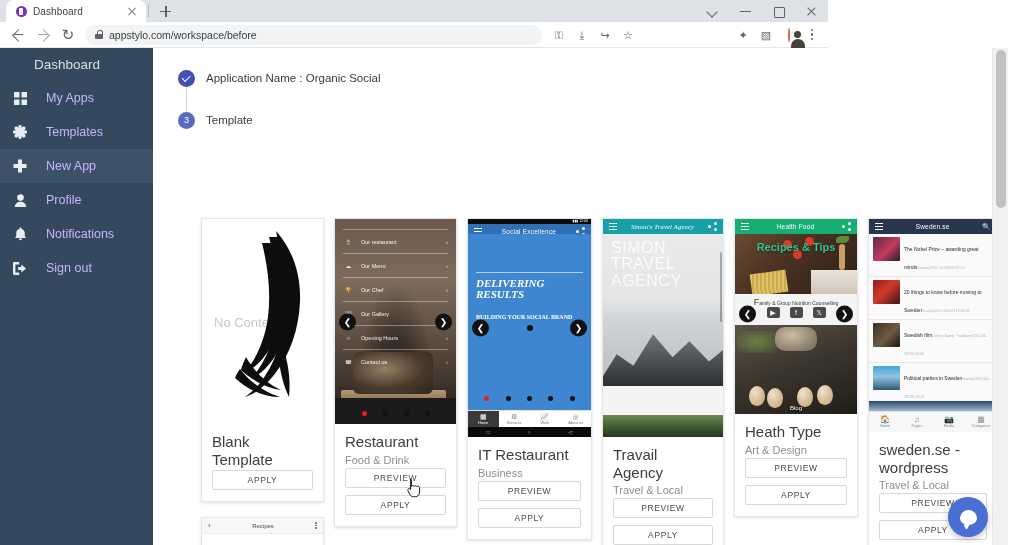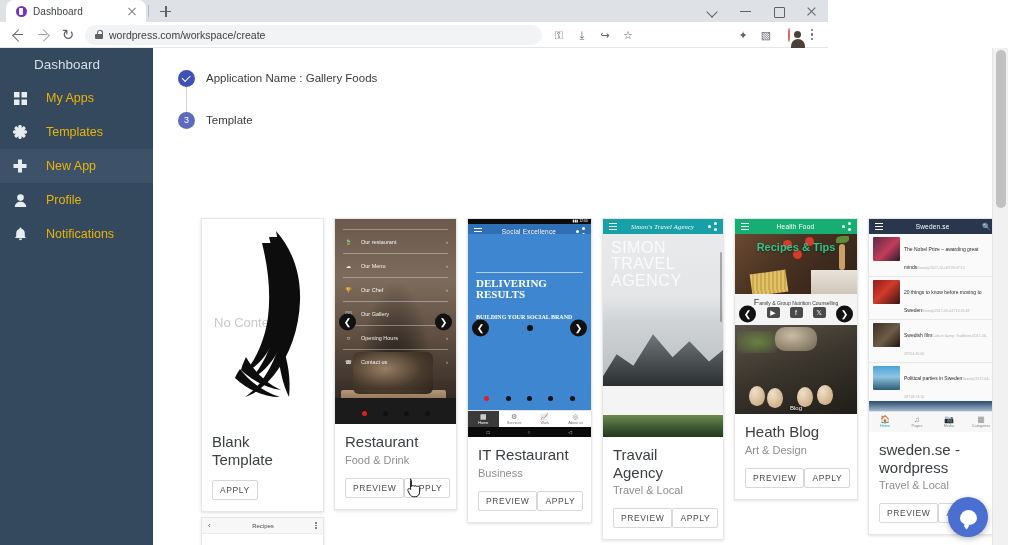--- a/index.html
+++ b/index.html
@@ -129,21 +129,21 @@
   
   .page { position:absolute; left:0; top:48px; width:1024px; height:497px; background:#ffffff; overflow:hidden; }
 
   .sidebar {
     position:absolute; left:0; top:0; width:153px; height:497px;
     background:#34495e;
   }
   .sb-title { color:#d9dfe6; font-size:13.5px; padding:9px 0 9px 34px; font-weight:400; }
   .sb-item {
     display:flex; align-items:center; height:34px; padding-left:8px; gap:14px;
-    color:#eab308; font-size:12.5px;
+    color:#c4b5fd; font-size:12.5px;
   }
   .sb-item.active { background:#3d5269; }
   .sb-ico { width:24px; display:flex; justify-content:center; align-items:center; color:#e8edf2; }
   .sb-ico svg { display:block; }
 
   .content {
     position:absolute; left:153px; top:0; width:855px; height:497px;
     background:#ffffff; overflow:hidden;
   }
   .scrollbar {
@@ -178,21 +178,21 @@
   
   .cards { position:absolute; left:48px; top:170px; display:flex; gap:10px; align-items:flex-start; }
   .card {
     background:#fff; border:1px solid #e6e6e6; box-shadow:0 1px 3px rgba(0,0,0,.12);
     width:123px; position:relative;
   }
   .card .thumb { position:relative; overflow:hidden; background:#f4f4f4; }
   .card .meta { padding:9px 10px 11px 10px; }
   .card .cname { font-size:15px; color:#3c4043; line-height:1.18; font-weight:400; }
   .card .ccat { font-size:11px; color:#8e8e8e; margin-top:3px; }
-  .btnrow { display:flex; margin-top:12px; }
+  .btnrow { display:flex; gap:7px; margin-top:2px;flex-direction:column; }
   .btn {
     border:1px solid #d8d8d8; background:#fff; color:#4a4a4a; font-size:8.5px;
     letter-spacing:.6px; padding:4px 7px; border-radius:2px; white-space:nowrap;
   }
 
   
   .card.blank { width:123px; }
   .card.blank .thumb { height:205px; background:#fff; }
   .blank-nocontent { position:absolute; left:12px; top:96px; font-size:13px; color:#c9c9c9;}
   .brush { position:absolute; left:22px; top:8px; width:110px; height:190px; }
@@ -244,21 +244,21 @@
 
   .carousel-arrow {
     position:absolute; top:50%; transform:translateY(-50%); width:17px; height:17px;
     border-radius:50%; background:#111; color:#fff; font-size:9px; text-align:center; line-height:17px; z-index:5;
   }
   .ca-l { left:4px; } .ca-r { right:4px; }
 
   .it-hero { position:absolute; left:0; right:0; top:15px; bottom:27px; background:#3e86d0; color:#fff; padding:34px 8px 0 8px;}
   .it-hero .h1 { font-family:"Liberation Serif",serif; font-weight:bold; font-size:11px; line-height:1.02; letter-spacing:-.3px;}
   .it-rule { height:.8px; background:rgba(255,255,255,.6); margin:4px 0 5px 0; }
-  .it-hero .h2 { font-family:"Liberation Serif",serif; font-weight:bold; font-size:11px; line-height:1.02;}
+  .it-hero .h2 { font-family:"Liberation Serif",serif; font-weight:bold; font-size:11px; line-height:1.02;font-style:italic;}
   .it-hero .h3 { font-family:"Liberation Serif",serif; font-weight:bold; font-size:6px; line-height:1.25; margin-top:14px;}
   .it-dots { position:absolute; left:0; right:0; bottom:36px; display:flex; justify-content:space-around; padding:0 8px;}
   .it-dots i{ width:5px; height:5px; border-radius:50%; background:#111; display:block;}
   .it-dots i.on{ background:#e02020;}
   .bottomnav { position:absolute; left:0; right:0; bottom:10px; height:17px; background:#fff; display:flex; border-top:.7px solid #e3e3e3;}
   .bn { flex:1 1 0; text-align:center; font-size:3.8px; color:#777; padding-top:2px; }
   .bn.act { background:#3a3a3a; color:#fff;}
   .bn .g { font-size:7px; line-height:8px; display:block;}
   .androidnav { position:absolute; left:0; right:0; bottom:0; height:10px; background:#0a0a0a;
     display:flex; align-items:center; justify-content:space-around; color:#cfcfcf; font-size:5px;}
@@ -359,21 +359,21 @@
       <div class="wc wc-close"></div>
     </div>
   </div>
 
   <div class="toolbar">
     <div class="navbtn arrow-l"></div>
     <div class="navbtn arrow-r"></div>
     <div class="navbtn reload">↻</div>
     <div class="omnibox">
       <span class="lock"></span>
-      <span class="url">wordpress.com/workspace/create</span>
+      <span class="url">appstylo.com/workspace/before</span>
     </div>
     <div class="tb-icons">
       <div class="tbi">⚿</div>
       <div class="tbi">⤓</div>
       <div class="tbi">↪</div>
       <div class="tbi">☆</div>
       <div class="tbi"><span class="shieldish ext-blue"><span>U</span></span></div>
       <div class="tbi"><span class="shieldish ext-gray"></span></div>
       <div class="tbi"><span class="circ ext-green"><span>G</span></span></div>
       <div class="tbi"><span class="sq ext-yellow"><span>M</span></span></div>
@@ -442,31 +442,40 @@
       <div class="sb-item">
         <span class="sb-ico">
           <svg width="13" height="14" viewBox="0 0 13 14">
               <path d="M6.5 0.6a1.1 1.1 0 011.1 1.1v.4c2 .5 3.2 2.2 3.2 4.3v2.9l1.2 1.6H1L2.2 9.3V6.4c0-2.1 1.2-3.8 3.2-4.3v-.4A1.1 1.1 0 016.5.6z" fill="#e8edf2"></path>
               <path d="M4.9 11.6h3.2a1.6 1.6 0 01-3.2 0z" fill="#e8edf2"></path>
             </svg>
         </span>
         <span>Notifications</span>
       </div>
 
+      <div class="sb-item">
+        <span class="sb-ico">
+          <svg width="14" height="13" viewBox="0 0 14 13">
+              <path d="M0 1.2A1.2 1.2 0 011.2 0h5v2.4H2.4v8.2h3.8V13h-5A1.2 1.2 0 010 11.8z" fill="#e8edf2"></path>
+              <path d="M8.3 2.6l4.8 3.9-4.8 3.9V8.1H5.2V4.9h3.1z" fill="#e8edf2"></path>
+            </svg>
+        </span>
+        <span>Sign out</span>
+      </div>
     </div>
 
     <div class="content">
 
       <div class="steps">
         <div class="step">
           <span class="connector"></span>
           <span class="bullet">
               <i class="check"></i>
             </span>
-          <span class="stext">Application Name : Gallery Foods</span>
+          <span class="stext">Application Name : Organic Social</span>
         </div>
         <div class="step">
           <span class="bullet num">3</span>
           <span class="stext">Template</span>
         </div>
       </div>
 
 
       <div class="cards">
 
@@ -684,21 +693,21 @@
               <span class="herb"></span>
               <span class="bread"></span>
               <span class="egg" style="left:14px; bottom:8px;"></span>
               <span class="egg" style="left:32px; bottom:6px;"></span>
               <span class="egg" style="left:62px; bottom:7px;"></span>
               <span class="egg" style="left:82px; bottom:9px;"></span>
               <span class="hf-blog">Blog</span>
             </div>
           </div>
           <div class="meta">
-            <div class="cname">Heath Blog</div>
+            <div class="cname">Heath Type</div>
             <div class="ccat">Art &amp; Design</div>
             <div class="btnrow">
               <button class="btn">PREVIEW</button>
               <button class="btn">APPLY</button>
             </div>
           </div>
         </div>
 
         <div class="card sweden">
           <div class="thumb">

